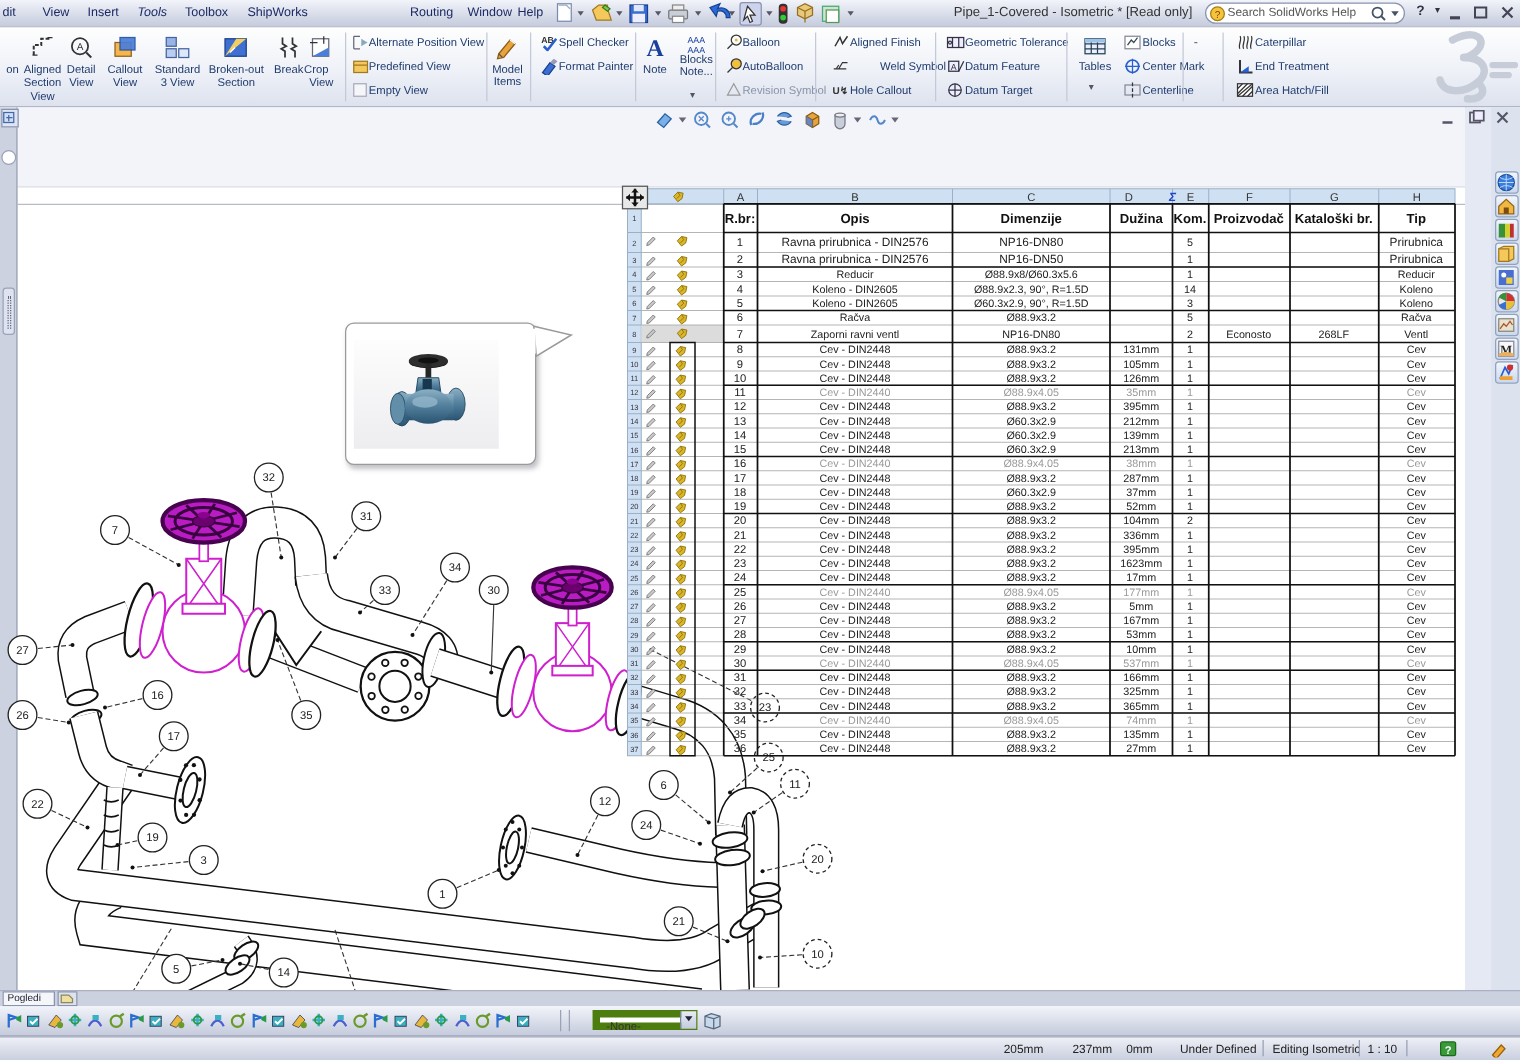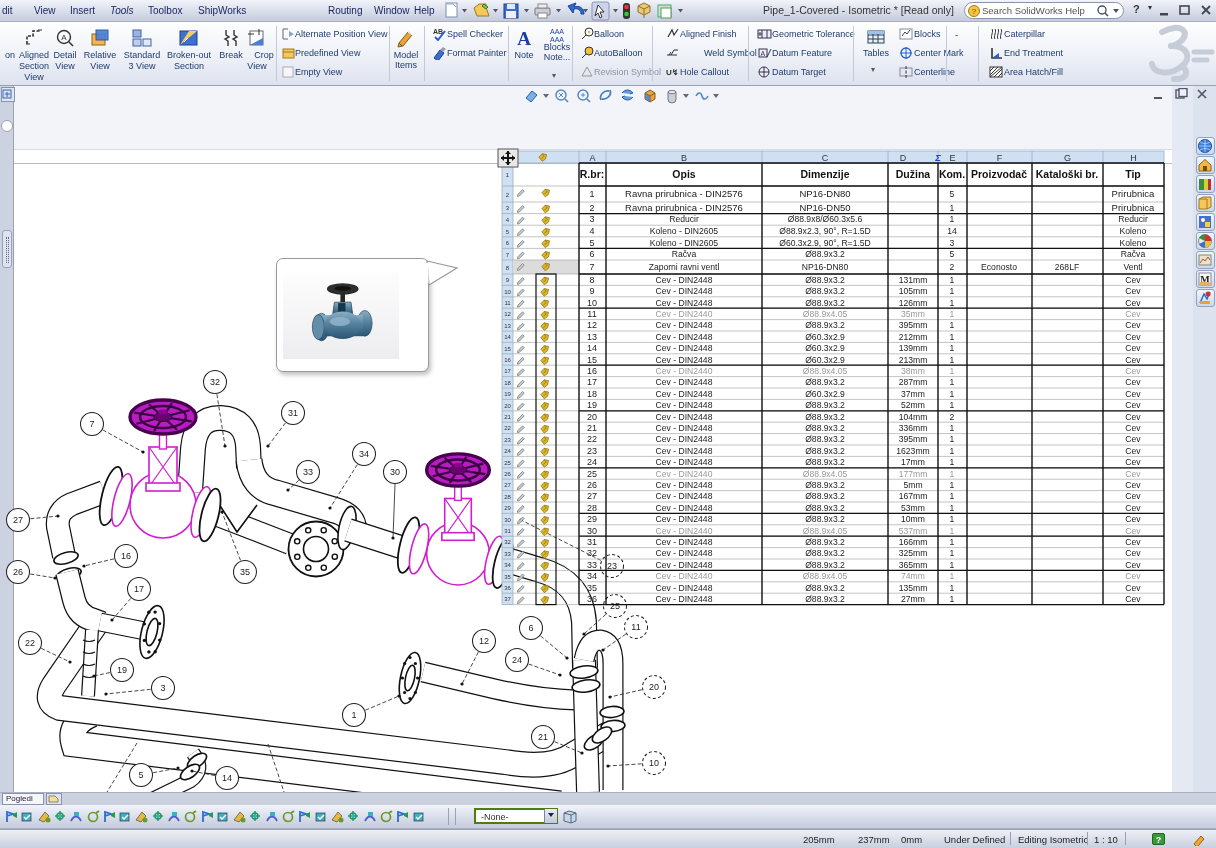--- a/index.html
+++ b/index.html
@@ -84,21 +84,21 @@
     <circle cx="10" cy="9" r="6.5" fill="none" stroke="#333" stroke-width="1.4"></circle>
     <text x="10" y="12" font-size="8" text-anchor="middle" fill="#333" font-family="Liberation Sans">A</text>
     <line x1="15" y1="14" x2="19" y2="18" stroke="#333" stroke-width="1.6"></line>
   </svg>
 <div style="position:absolute;left:31px;top:51px;width:68px;text-align:center;font-size:9px;color:#1f3b6e;font-weight:normal;white-space:nowrap;line-height:1.05;">Detail</div>
 <div style="position:absolute;left:31px;top:62px;width:68px;text-align:center;font-size:9px;color:#1f3b6e;font-weight:normal;white-space:nowrap;line-height:1.05;">View</div>
 <svg class="abs" style="left:89px;top:28px" width="22" height="20" viewBox="0 0 22 20">
     <rect x="3" y="6" width="13" height="11" fill="#f7b64a" stroke="#8a6420"></rect>
     <rect x="7" y="2" width="12" height="10" fill="#4a7ed9" stroke="#22509f" opacity="0.92"></rect>
   </svg>
-<div style="position:absolute;left:66px;top:51px;width:68px;text-align:center;font-size:9px;color:#1f3b6e;font-weight:normal;white-space:nowrap;line-height:1.05;">Relative</div>
+<div style="position:absolute;left:66px;top:51px;width:68px;text-align:center;font-size:9px;color:#1f3b6e;font-weight:normal;white-space:nowrap;line-height:1.05;">Callout</div>
 <div style="position:absolute;left:66px;top:62px;width:68px;text-align:center;font-size:9px;color:#1f3b6e;font-weight:normal;white-space:nowrap;line-height:1.05;">View</div>
 <svg class="abs" style="left:131px;top:28px" width="22" height="20" viewBox="0 0 22 20">
     <rect x="2" y="2" width="8" height="7" fill="#9ab4e8" stroke="#44639f"></rect>
     <rect x="2" y="11" width="8" height="7" fill="#bccdf0" stroke="#44639f"></rect>
     <rect x="12" y="11" width="8" height="7" fill="#dfe8fb" stroke="#44639f"></rect>
   </svg>
 <div style="position:absolute;left:108px;top:51px;width:68px;text-align:center;font-size:9px;color:#1f3b6e;font-weight:normal;white-space:nowrap;line-height:1.05;">Standard</div>
 <div style="position:absolute;left:108px;top:62px;width:68px;text-align:center;font-size:9px;color:#1f3b6e;font-weight:normal;white-space:nowrap;line-height:1.05;">3 View</div>
 <svg class="abs" style="left:178px;top:28px" width="22" height="20" viewBox="0 0 22 20">
     <rect x="2" y="3" width="17" height="14" fill="#3f6fd0" stroke="#1c3f8f"></rect>
@@ -110,21 +110,21 @@
 <svg class="abs" style="left:220px;top:28px" width="22" height="20" viewBox="0 0 22 20">
     <path d="M6 2v5l3 2-4 2 3 2v5" fill="none" stroke="#333" stroke-width="1.4"></path>
     <path d="M14 2v5l3 2-4 2 3 2v5" fill="none" stroke="#333" stroke-width="1.4"></path>
   </svg>
 <div style="position:absolute;left:197px;top:51px;width:68px;text-align:center;font-size:9px;color:#1f3b6e;font-weight:normal;white-space:nowrap;line-height:1.05;">Break</div>
 <svg class="abs" style="left:246px;top:28px" width="22" height="20" viewBox="0 0 22 20">
     <rect x="4" y="3" width="13" height="14" fill="#fff" stroke="#667"></rect>
     <path d="M4 17 L17 10 v7 z" fill="#4a7ed9"></path>
     <path d="M2 6h6M13 1v6" stroke="#333"></path>
   </svg>
-<div style="position:absolute;left:230px;top:51px;width:68px;text-align:center;font-size:9px;color:#1f3b6e;font-weight:normal;white-space:nowrap;line-height:1.05;">Crop</div>
+<div style="position:absolute;left:219px;top:51px;width:68px;text-align:center;font-size:9px;color:#1f3b6e;font-weight:normal;white-space:nowrap;line-height:1.05;">Crop</div>
 <div style="position:absolute;left:223px;top:62px;width:68px;text-align:center;font-size:9px;color:#1f3b6e;font-weight:normal;white-space:nowrap;line-height:1.05;">View</div>
 <svg class="abs" style="left:281px;top:27px" width="15" height="14" viewBox="0 0 15 14">
     <path d="M2 2v10M2 2h5M2 12h5" stroke="#667" fill="none"></path>
     <path d="M8 4l5 3-5 3z" fill="#8ab"></path>
   </svg>
 <div style="position:absolute;left:295px;top:30px;font-size:9px;color:#1f3b6e;font-weight:normal;white-space:nowrap;line-height:1.05;">Alternate Position View</div>
 <svg class="abs" style="left:281px;top:46px" width="15" height="14" viewBox="0 0 15 14">
     <rect x="2" y="3" width="11" height="9" fill="#f5c85c" stroke="#a07820"></rect>
     <path d="M2 6h11" stroke="#a07820"></path>
   </svg>
@@ -1368,21 +1368,21 @@
       <path d="M3 13V3l6 2-6 2" fill="none" stroke="#2a6fd0" stroke-width="1.8"></path>
       <path d="M9 5l4-2v6l-4-2" fill="#2a9a4a"></path>
     </g>
     <g transform="translate(412,4)">
       <rect x="2" y="4" width="9" height="8" fill="#3ab0c0" stroke="#335" stroke-width="0.7"></rect>
       <path d="M4 8l2 2 4-4" stroke="#fff" stroke-width="1.5" fill="none"></path>
     </g>
   </svg>
 <div style="position:absolute;left:448px;top:808px;width:1px;height:17px;background:#9aa2b6;"></div>
 <div style="position:absolute;left:455px;top:808px;width:1px;height:17px;background:#9aa2b6;"></div>
-<div style="position:absolute;left:474px;top:808px;width:84px;height:16px;background:#fff;border:2px solid #4d7c0f;font-size:9px;color:#333;padding:2px 0 0 5px;">-None-</div>
+<div style="position:absolute;left:474px;top:808px;width:84px;height:16px;background:#fff;border:6px solid #4d7c0f;font-size:9px;color:#333;padding:2px 0 0 5px;">-None-</div>
 <div style="position:absolute;left:544px;top:809px;width:13px;height:14px;background:linear-gradient(#e8ecf6,#c2cade);border-left:1px solid #7a849e;">
     <div style="margin:4px 0 0 3px;width:0;height:0;border-left:3.5px solid transparent;border-right:3.5px solid transparent;border-top:4.5px solid #223;"></div>
   </div>
 <svg class="abs" style="left:562px;top:808px" width="16" height="16" viewBox="0 0 16 16">
     <path d="M2 13V5l5-2 7 2v8l-5 2z" fill="#c8d8ec" stroke="#567"></path>
     <path d="M2 5l7 2v8M9 7l5-2" fill="none" stroke="#567"></path>
   </svg>
 <div style="position:absolute;left:0;top:829px;width:1216px;height:19px;background:linear-gradient(#eef0f6,#c9cfdf);border-top:1px solid #9aa2b6;"></div>
 <div style="position:absolute;left:803px;top:835px;font-size:9.5px;color:#222;font-weight:normal;white-space:nowrap;line-height:1.05;">205mm</div>
 <div style="position:absolute;left:858px;top:835px;font-size:9.5px;color:#222;font-weight:normal;white-space:nowrap;line-height:1.05;">237mm</div>

